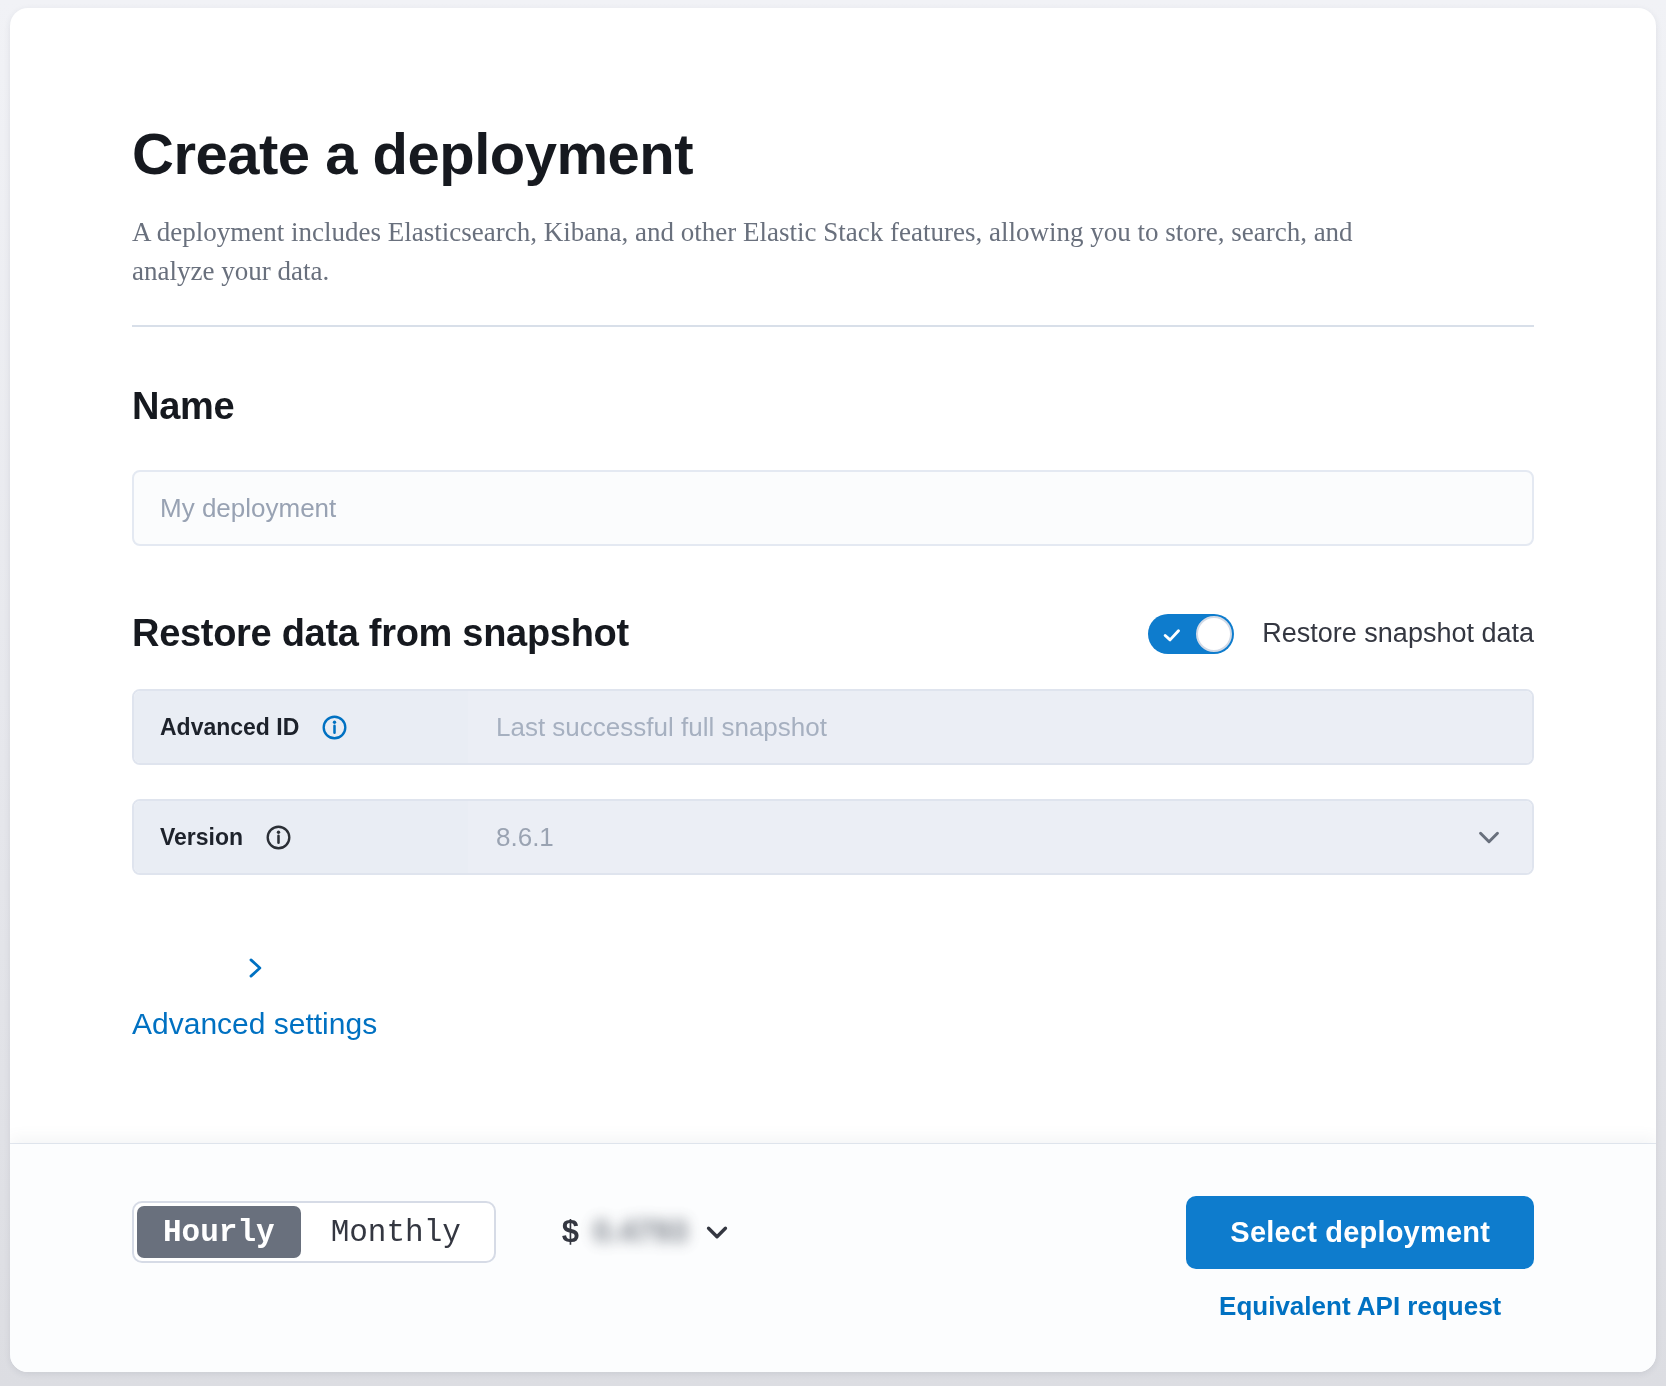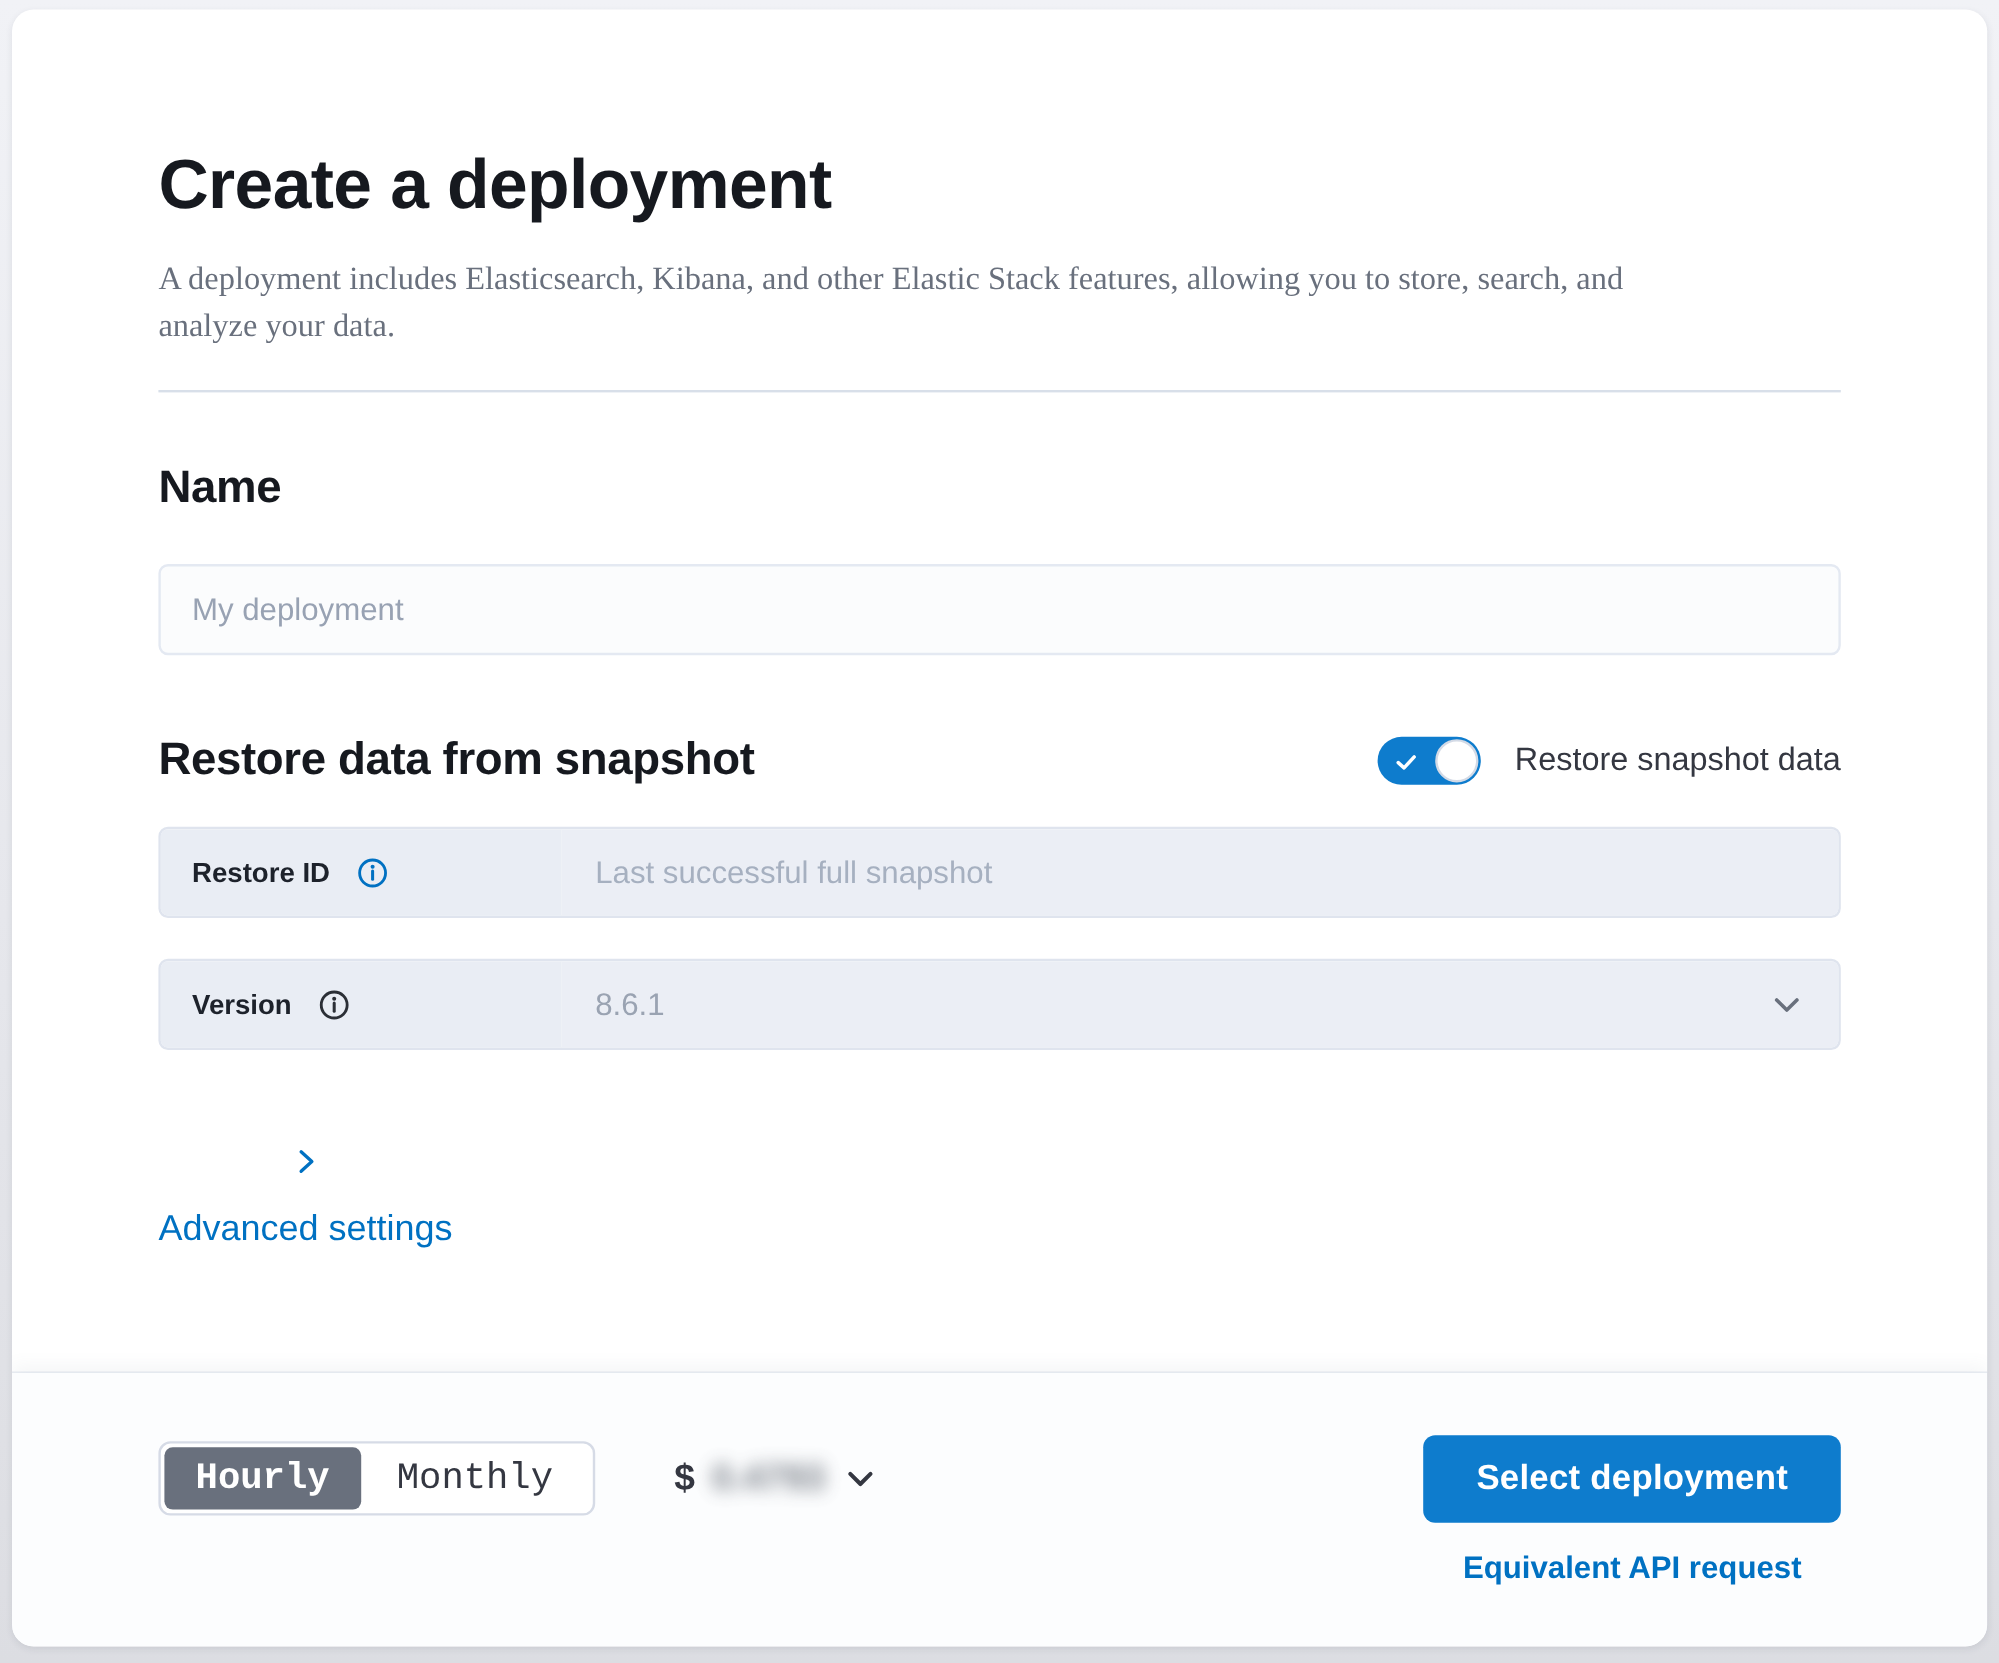--- a/index.html
+++ b/index.html
@@ -131,21 +131,21 @@
         </div>
         <span class="toggle-label">Restore snapshot data</span>
       </div>
     </div>
 
     
 
     
     <div class="form-row">
       <div class="row-label">
-        <span>Restore ID</span>
+        <span>Advanced ID</span>
         <span class="info-icon info-blue">
           <svg width="27" height="27" viewBox="0 0 16 16" fill="none">
             <circle cx="8" cy="8" r="6.4" stroke="currentColor" stroke-width="1.4"></circle>
             <circle cx="8" cy="4.9" r="1" fill="currentColor"></circle>
             <path d="M8 7 v4.1" stroke="currentColor" stroke-width="1.5" stroke-linecap="round"></path>
           </svg>
         </span>
       </div>
       <div class="row-field disabled">
         <input class="placeholder-input" type="text" disabled="" placeholder="Last successful full snapshot" style="">

